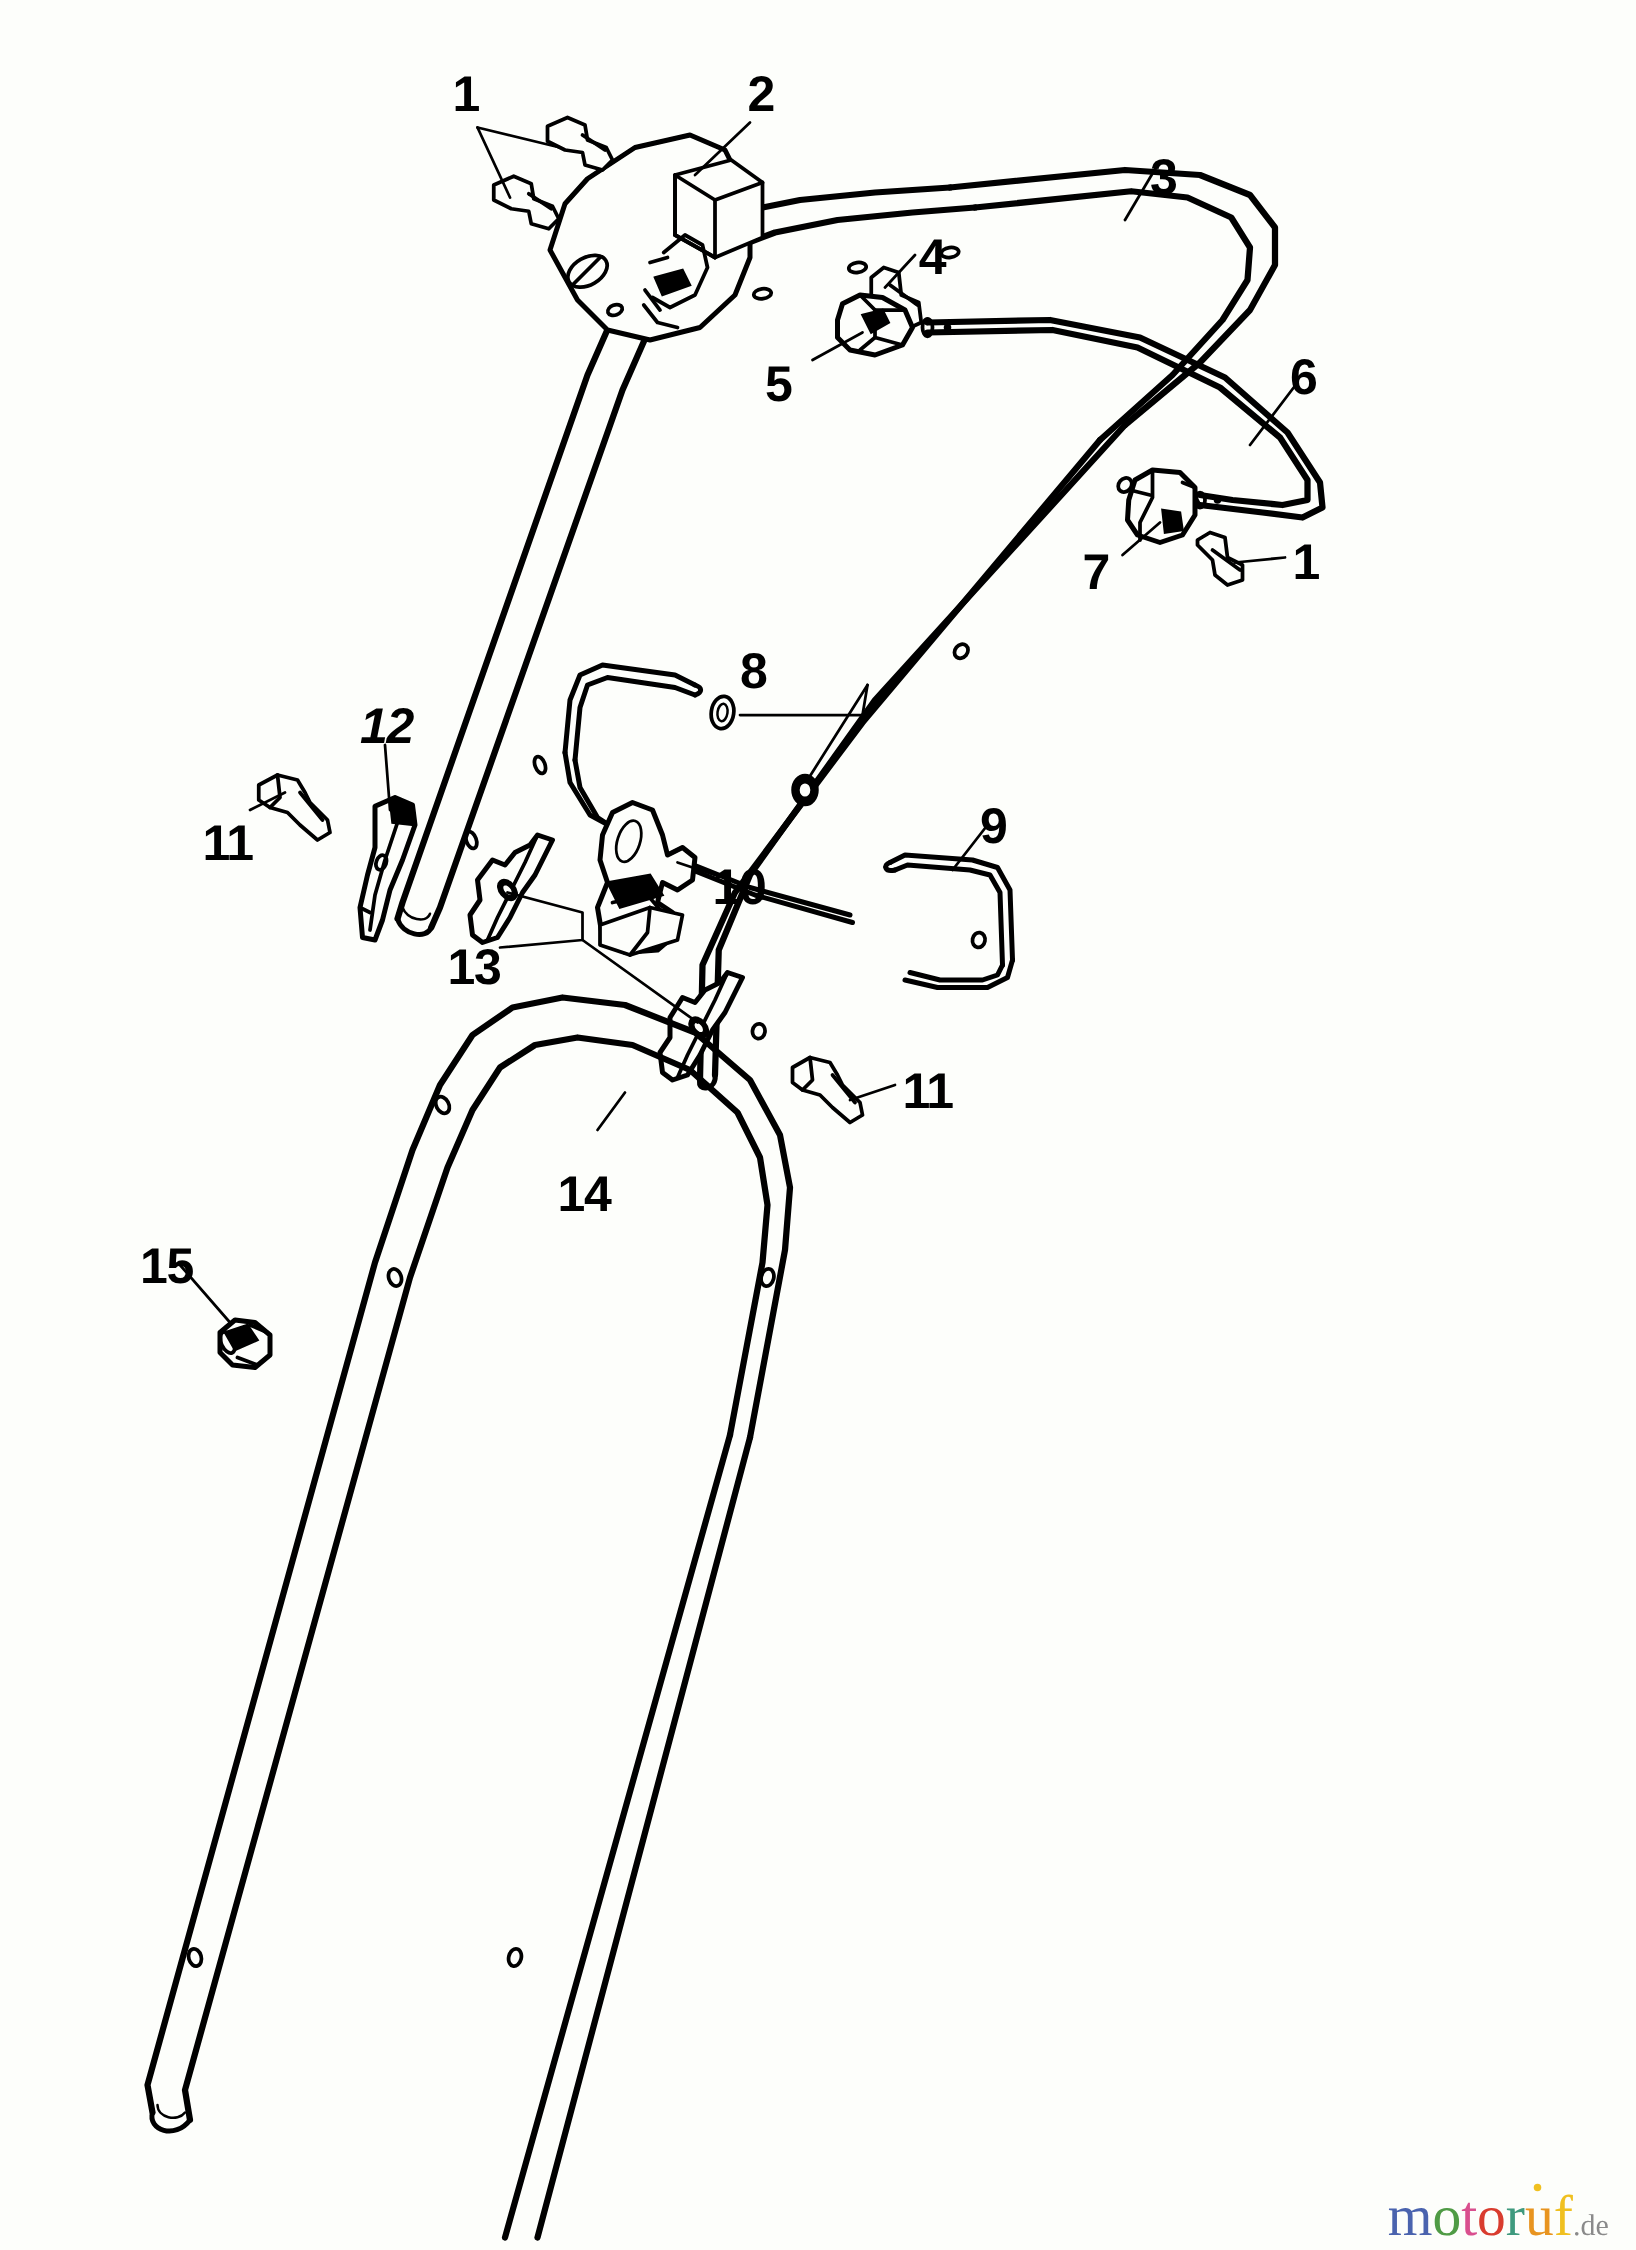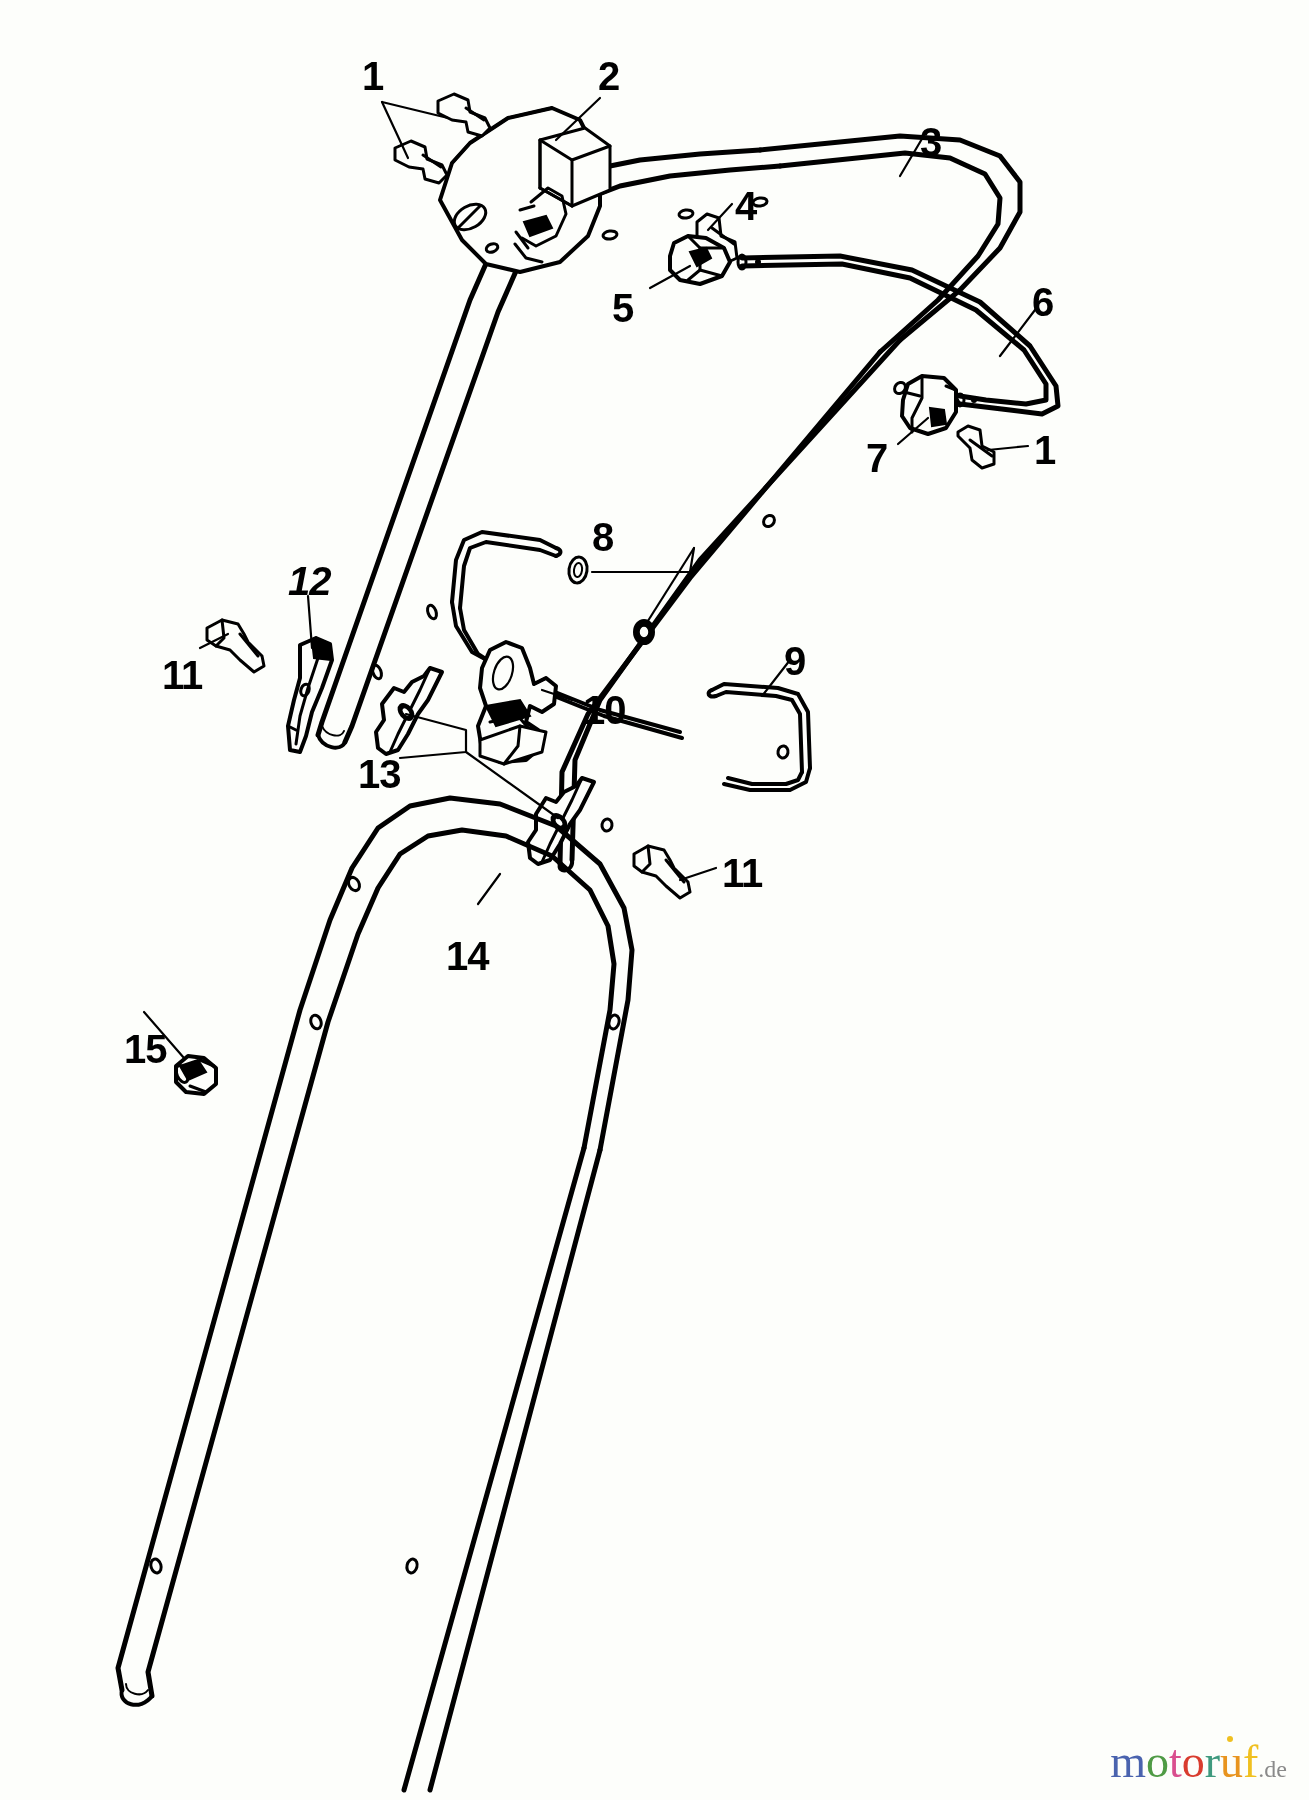--- a/index.html
+++ b/index.html
@@ -31,21 +31,21 @@
     font-weight: bold;
     font-size: 40px;
     color: #000000;
     line-height: 1;
     letter-spacing: -1px;
     user-select: none;
   }
   #watermark {
     position: absolute;
     right: 22px;
-    bottom: 15px;
+    bottom: 4px;
     font-family: "Liberation Serif", serif;
     font-size: 46px;
     line-height: 1;
     white-space: nowrap;
     user-select: none;
     text-align: right;
   }
   #watermark .wm-l { display: inline-block; }
   #watermark .wm-de {
     font-size: 24px;
@@ -315,24 +315,24 @@
   <div class="callout-label" style="left:920px; top:122px;">3</div>
   <div class="callout-label" style="left:735px; top:186px;">4</div>
   <div class="callout-label" style="left:612px; top:288px;">5</div>
   <div class="callout-label" style="left:1032px; top:282px;">6</div>
   <div class="callout-label" style="left:866px; top:438px;">7</div>
   <div class="callout-label" style="left:1034px; top:430px;">1</div>
   <div class="callout-label" style="left:592px; top:517px;">8</div>
   <div class="callout-label" style="left:288px; top:561px;font-style:italic;">12</div>
   <div class="callout-label" style="left:162px; top:655px;">11</div>
   <div class="callout-label" style="left:784px; top:641px;">9</div>
-  <div class="callout-label" style="left:570px; top:690px;margin-left:13px;">10</div>
+  <div class="callout-label" style="left:570px; top:690px;">10</div>
   <div class="callout-label" style="left:358px; top:754px;text-align:right;">13</div>
   <div class="callout-label" style="left:722px; top:853px;">11</div>
   <div class="callout-label" style="left:446px; top:908px;margin-top:28px;">14</div>
-  <div class="callout-label" style="left:124px; top:993px;margin-top:36px;">15</div>
+  <div class="callout-label" style="left:112px; top:993px;">15</div>
 
   <div id="watermark">
     <span class="wm-dot"></span>
     <span class="wm-l" style="color:#4a63ae;">m</span><span class="wm-l" style="color:#4f9b45;">o</span><span class="wm-l" style="color:#d94f8e;">t</span><span class="wm-l" style="color:#d93c2e;">o</span><span class="wm-l" style="color:#3f9a7e;">r</span><span class="wm-l" style="color:#e8941f;">u</span><span class="wm-l" style="color:#f0c020;">f</span><span class="wm-de">.de</span>
   </div>
 
 </div>
 
 </body></html>

